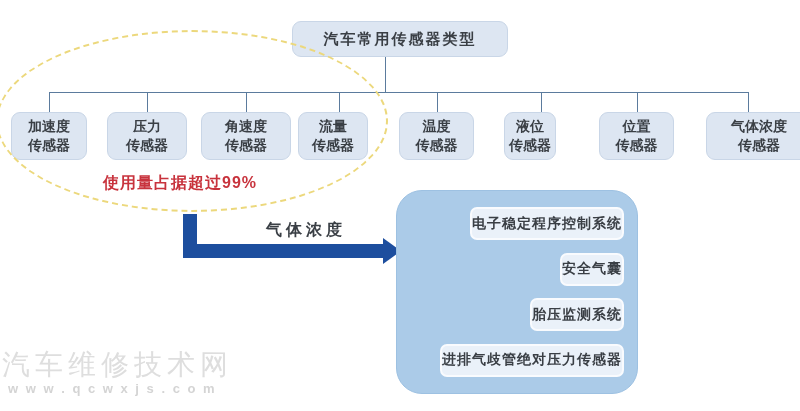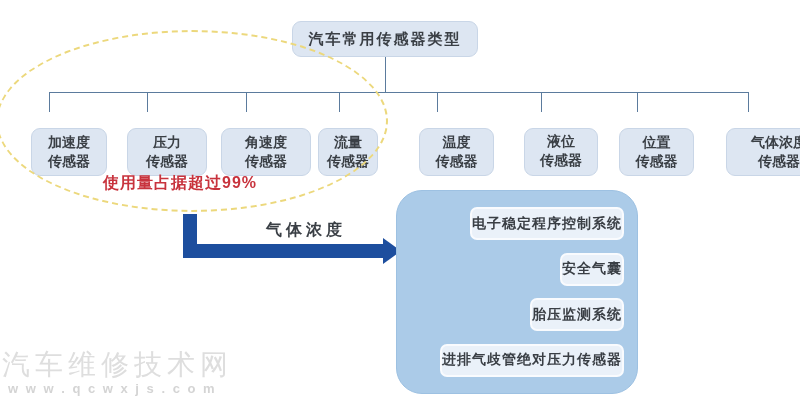--- a/index.html
+++ b/index.html
@@ -20,28 +20,27 @@
     border-radius: 9px;
     display: flex;
     align-items: center;
     justify-content: center;
     text-align: center;
     color: #3a3f45;
     font-weight: bold;
     box-sizing: border-box;
   }
   .root-node {
-    left: 292px; top: 21px; width: 186px; height: 36px;
+    left: 292px; top: 21px; width: 216px; height: 36px;
     font-size: 15px; letter-spacing: 2px;
   }
   .sensor-node {
-    top: 128px; height: 48px;
+    top: 112px; height: 48px;
     font-size: 14px; line-height: 19px;
     white-space: pre-line;
-    margin-left: 20px;
   }
 
   
   .line { position: absolute; background: #5b7b9d; }
   .vline { width: 1px; }
   .hline { height: 1px; }
 
   
   .ellipse {
     position: absolute;
@@ -157,29 +156,29 @@
 传感器</span>
   </div>
   <div class="node sensor-node" style="left:107px; width:80px;">
     <span>压力
 传感器</span>
   </div>
   <div class="node sensor-node" style="left:201px; width:90px;">
     <span>角速度
 传感器</span>
   </div>
-  <div class="node sensor-node" style="left:298px; width:60px;">
+  <div class="node sensor-node" style="left:298px; width:70px;">
     <span>流量
 传感器</span>
   </div>
   <div class="node sensor-node" style="left:399px; width:75px;">
     <span>温度
 传感器</span>
   </div>
-  <div class="node sensor-node" style="left:504px; width:74px;font-family:Liberation Mono, monospace;">
+  <div class="node sensor-node" style="left:504px; width:52px;">
     <span>液位
 传感器</span>
   </div>
   <div class="node sensor-node" style="left:599px; width:75px;">
     <span>位置
 传感器</span>
   </div>
   <div class="node sensor-node" style="left:706px; width:106px;">
     <span>气体浓度
 传感器</span>

